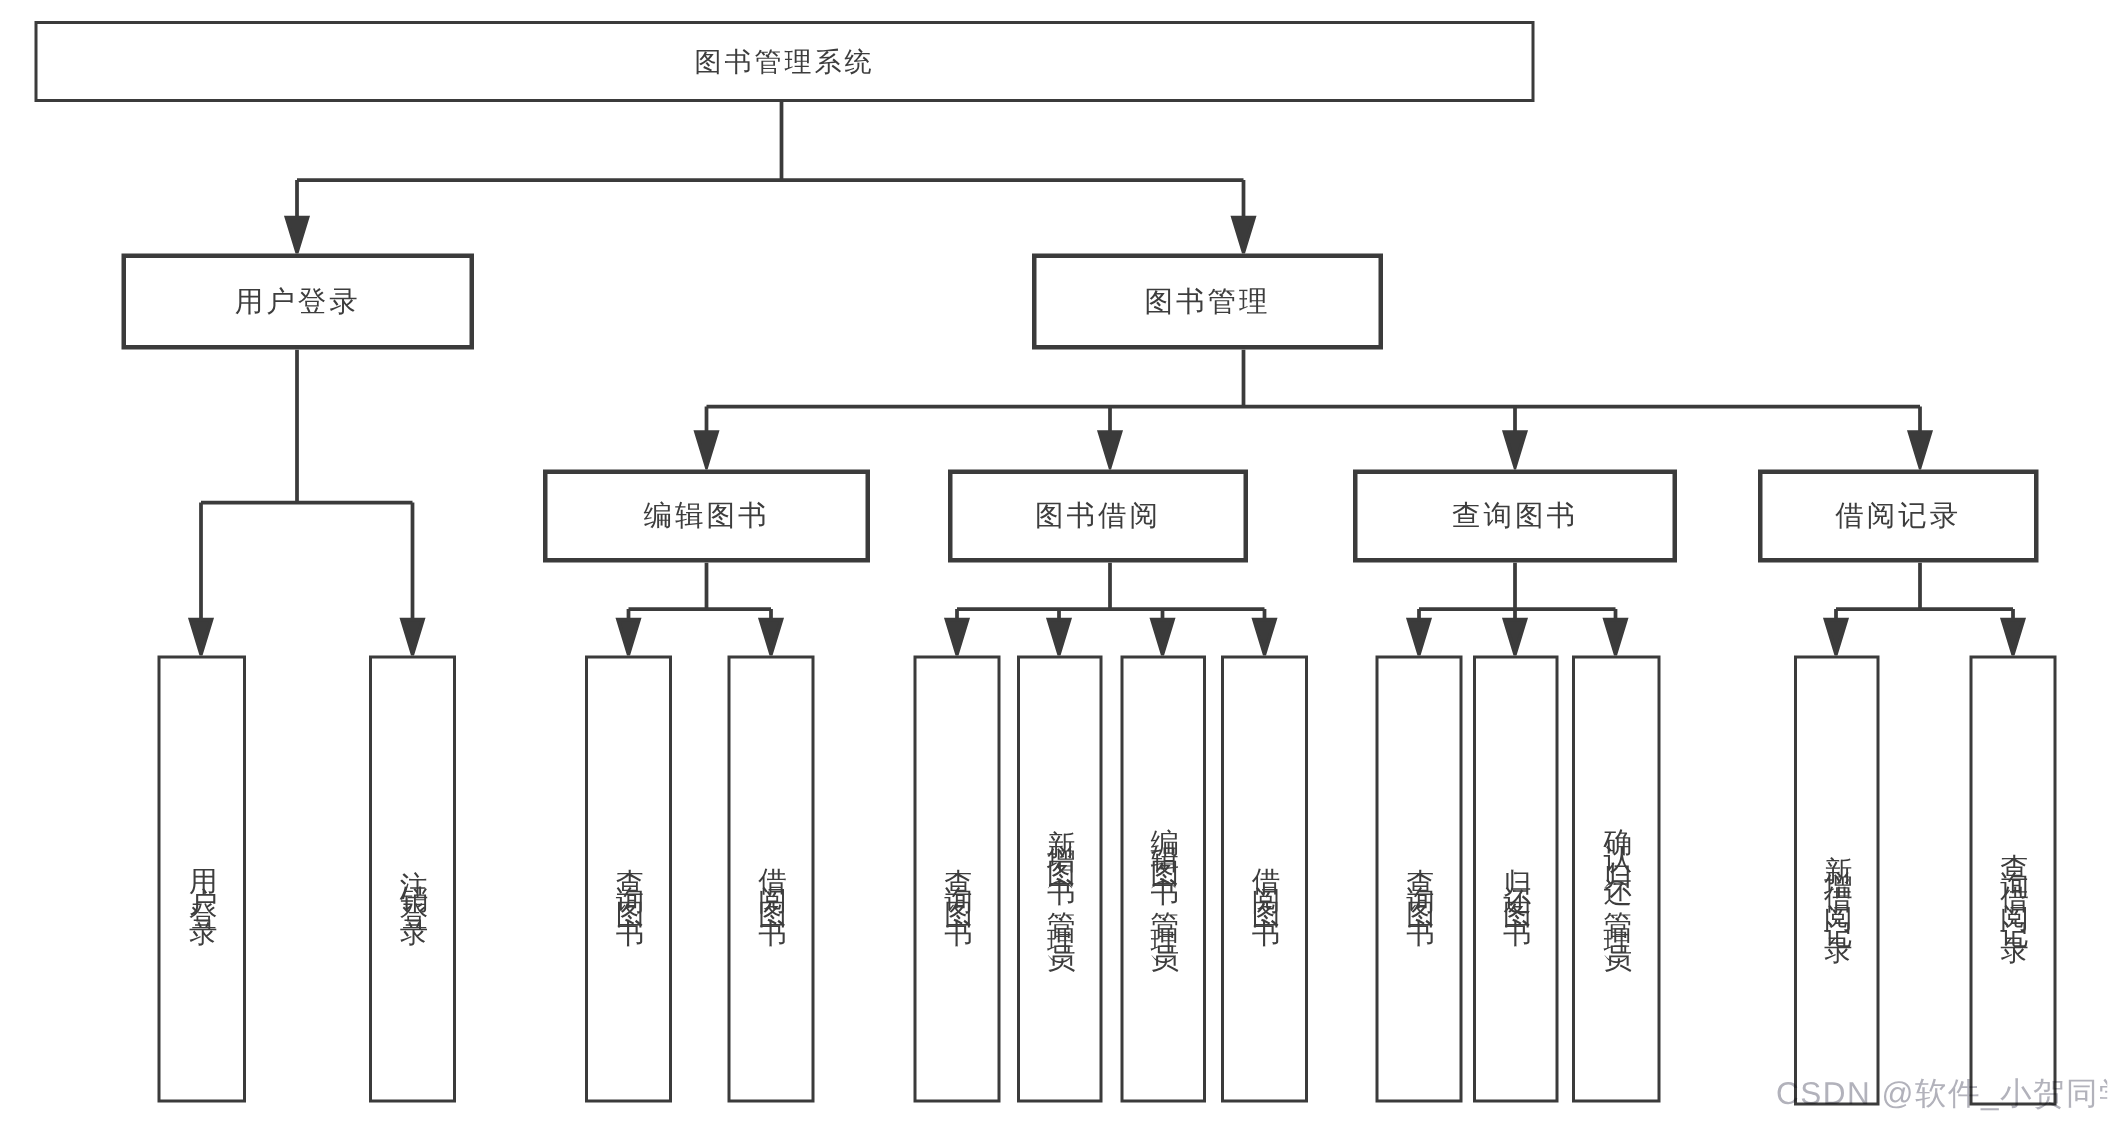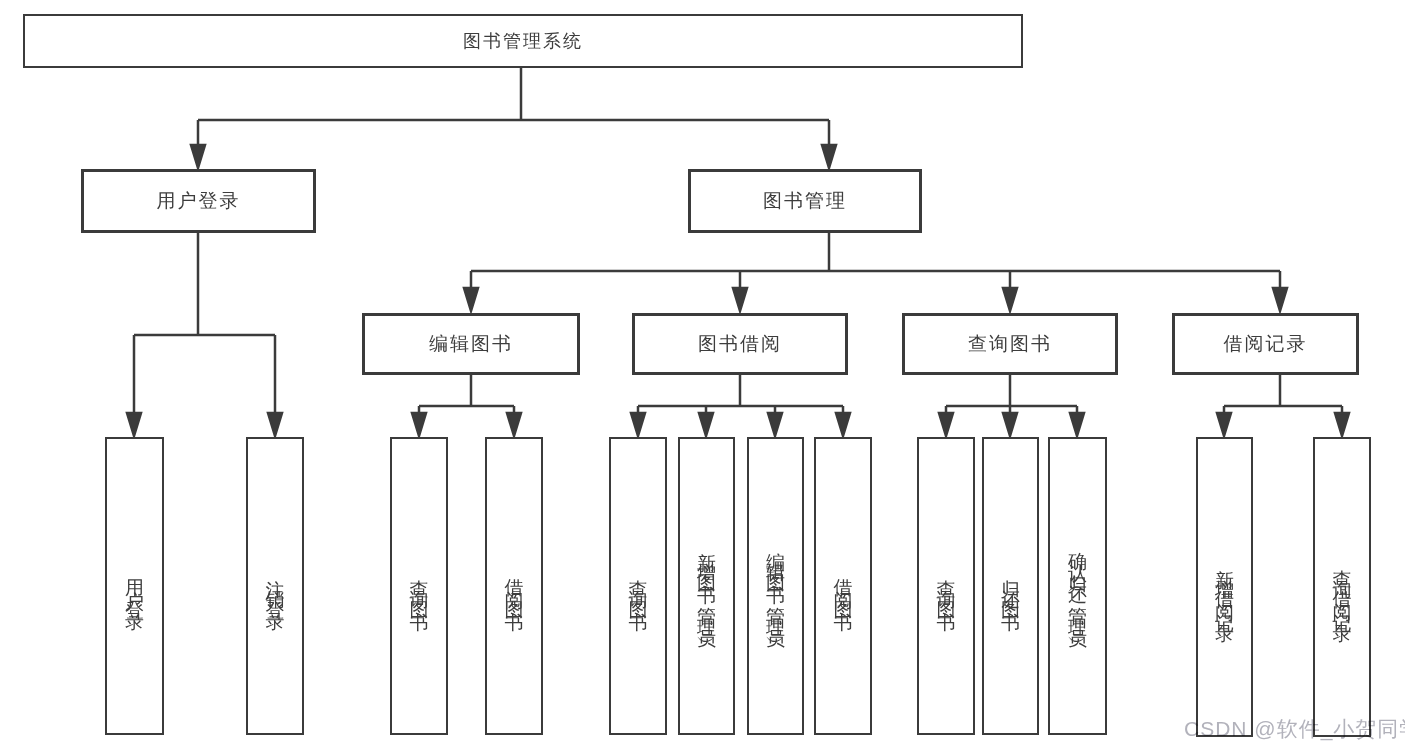--- a/index.html
+++ b/index.html
@@ -121,21 +121,21 @@
   <div class="box l2" style="left:81px;top:169px;width:235px;height:64px">
     <span>用户登录</span>
   </div>
   <div class="box l2" style="left:688px;top:169px;width:234px;height:64px">
     <span>图书管理</span>
   </div>
 
   <div class="box l3" style="left:362px;top:313px;width:218px;height:62px">
     <span>编辑图书</span>
   </div>
-  <div class="box l3" style="left:632px;top:313px;width:216px;height:62px">
+  <div class="box l3" style="left:632px;top:313px;width:200px;height:62px">
     <span>图书借阅</span>
   </div>
   <div class="box l3" style="left:902px;top:313px;width:216px;height:62px">
     <span>查询图书</span>
   </div>
   <div class="box l3" style="left:1172px;top:313px;width:187px;height:62px">
     <span>借阅记录</span>
   </div>
 
   <div class="box l4" style="left:105px;top:437px;width:59px;height:298px">

